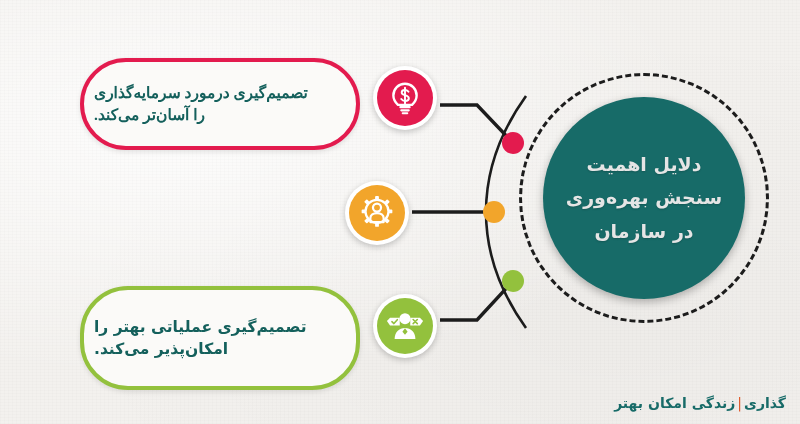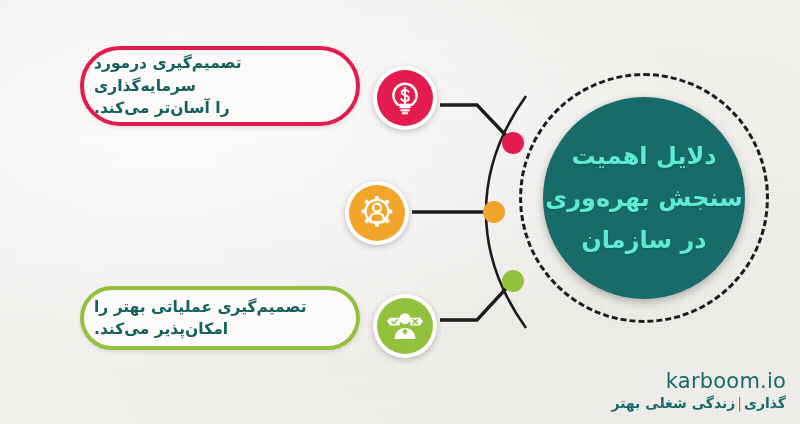--- a/index.html
+++ b/index.html
@@ -63,32 +63,33 @@
     direction: rtl;
     color: #14605c;
     font-weight: bold;
     font-size: 15.5px;
     line-height: 1.45;
     padding: 0 14px 0 10px;
     white-space: pre-line;
   }
 
   #card-1 {
-    left: 80px; top: 46px;
-    width: 280px; height: 80px;
+    left: 80px; top: 58px;
+    width: 280px; height: 92px;
     border-color: #e31b4e;
+    font-family: Liberation Serif, serif;
   }
   #card-2 {
     left: 48px; top: 173px;
     width: 312px; height: 80px;
     border-color: #f2a52b;
   }
   #card-3 {
     left: 80px; top: 286px;
-    width: 280px; height: 64px;
+    width: 280px; height: 104px;
     border-color: #93c13d;
   }
 
   
   .icon-badge {
     position: absolute;
     border-radius: 50%;
     display: flex;
     align-items: center;
     justify-content: center;
@@ -122,23 +123,23 @@
     left: 543px; top: 97px;
     width: 202px; height: 202px;
     border-radius: 50%;
     background: #176b68;
     box-shadow: 0 3px 9px rgba(0,0,0,0.28);
     display: flex;
     align-items: center;
     justify-content: center;
   }
   #hub-title {
-    color: #5eead4;
+    color: #e5e5e5;
     font-weight: bold;
-    font-size: 24px;
+    font-size: 19px;
     line-height: 1.75;
     text-align: center;
     direction: rtl;
     white-space: pre-line;
     text-shadow: 0 1px 2px rgba(0,0,0,0.18);
   }
 
   
   #brand {
     position: absolute;
@@ -259,19 +260,18 @@
   </div>
 
   <div id="hub-dashed-ring"></div>
   <div id="hub-circle">
     <div id="hub-title">دلایل اهمیت
 سنجش بهره‌وری
 در سازمان</div>
   </div>
 
   <div id="brand">
-    <div id="brand-name">karboom.io</div>
     <div id="brand-tagline">
-      <span>گذاری</span><span class="sep">|</span><span>زندگی شغلی بهتر</span>
+      <span>گذاری</span><span class="sep">|</span><span>زندگی امکان بهتر</span>
     </div>
   </div>
 
 </div>
 
 </body></html>

